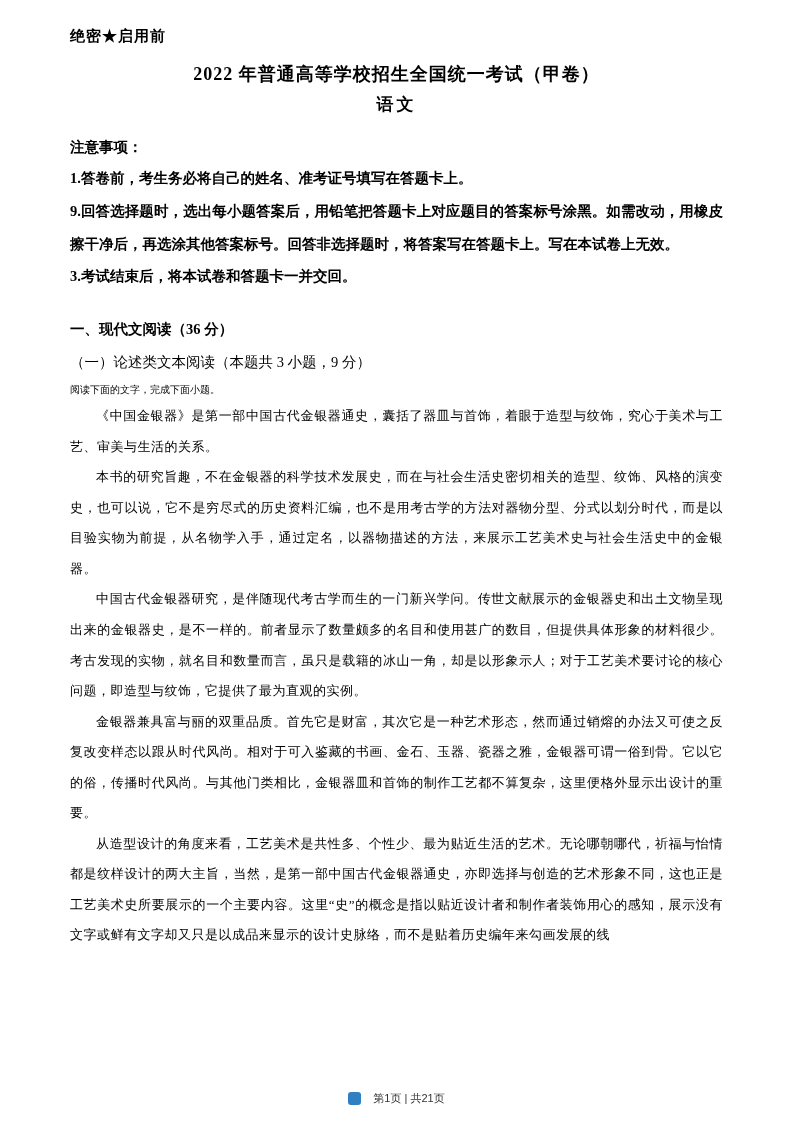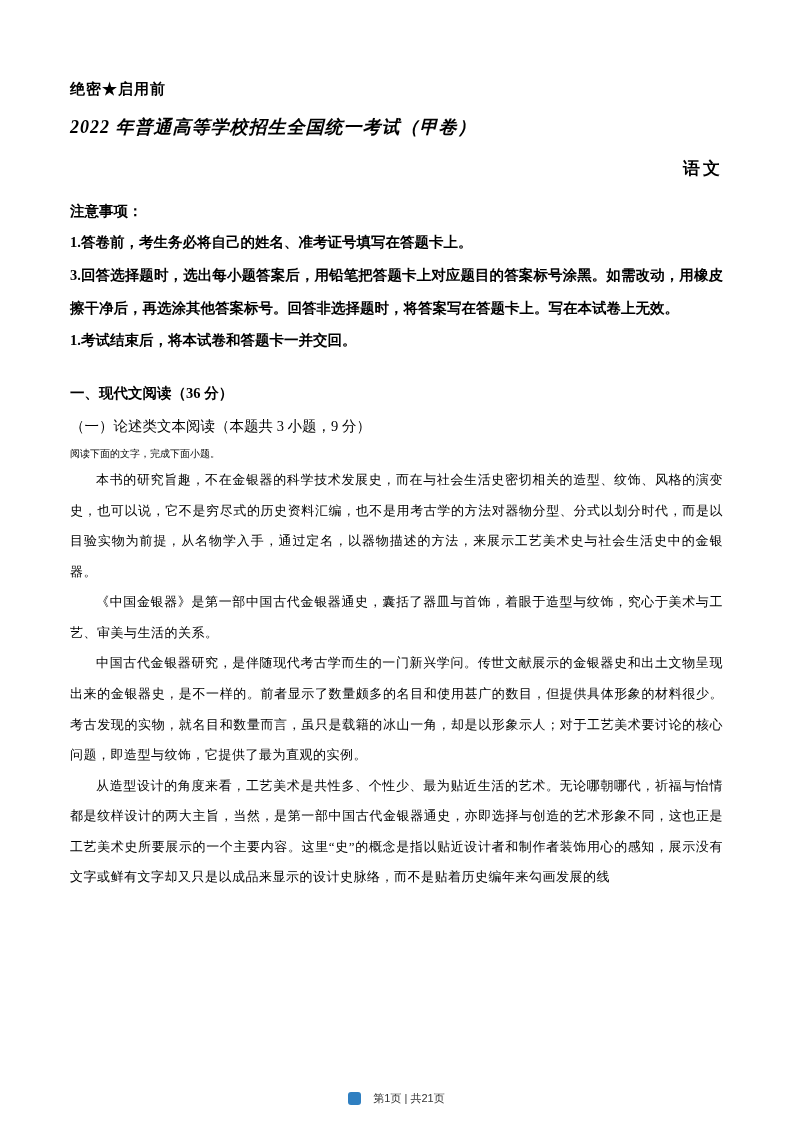--- a/index.html
+++ b/index.html
@@ -6,39 +6,39 @@
   html, body { background: #ffffff; }
   body {
     width: 793px;
     height: 1122px;
     position: relative;
     overflow: hidden;
     font-family: "Liberation Serif", "DejaVu Serif", serif;
     color: #000000;
   }
   .page {
-    padding: 80px 70px 0 70px;
+    padding: 27px 70px 0 70px;
   }
   .classification {
     font-weight: bold;
     font-size: 15px;
     letter-spacing: 1px;
   }
   .title {
+    text-align: center;
     font-weight: bold;
     font-size: 18px;
     margin-top: 16px;
     letter-spacing: 1px;
-    font-style: italic;
   }
   .subject {
-    text-align: right;
+    text-align: center;
     font-weight: bold;
     font-size: 17px;
-    margin-top: 18px;
+    margin-top: 7px;
     letter-spacing: 3px;
   }
   .notice-heading {
     font-weight: bold;
     font-size: 14.5px;
     margin-top: 16px;
     line-height: 2.1;
   }
   .notice-item {
     font-weight: bold;
@@ -99,34 +99,35 @@
   <div class="classification">绝密★启用前</div>
 
   <div class="title">2022 年普通高等学校招生全国统一考试（甲卷）</div>
 
   <div class="subject">语文</div>
 
   <div class="notice-heading">注意事项：</div>
 
   <div class="notice-item">1.答卷前，考生务必将自己的姓名、准考证号填写在答题卡上。</div>
 
-  <div class="notice-item">3.回答选择题时，选出每小题答案后，用铅笔把答题卡上对应题目的答案标号涂黑。如需改动，用橡皮擦干净后，再选涂其他答案标号。回答非选择题时，将答案写在答题卡上。写在本试卷上无效。</div>
+  <div class="notice-item">9.回答选择题时，选出每小题答案后，用铅笔把答题卡上对应题目的答案标号涂黑。如需改动，用橡皮擦干净后，再选涂其他答案标号。回答非选择题时，将答案写在答题卡上。写在本试卷上无效。</div>
 
-  <div class="notice-item">1.考试结束后，将本试卷和答题卡一并交回。</div>
+  <div class="notice-item">3.考试结束后，将本试卷和答题卡一并交回。</div>
 
   <div class="part-heading">一、现代文阅读（36 分）</div>
 
   <div class="sub-heading">（一）论述类文本阅读（本题共 3 小题，9 分）</div>
 
   <div class="instruction">阅读下面的文字，完成下面小题。</div>
 
   <div class="passage">
+    <p class="para">《中国金银器》是第一部中国古代金银器通史，囊括了器皿与首饰，着眼于造型与纹饰，究心于美术与工艺、审美与生活的关系。</p>
     <p class="para">本书的研究旨趣，不在金银器的科学技术发展史，而在与社会生活史密切相关的造型、纹饰、风格的演变史，也可以说，它不是穷尽式的历史资料汇编，也不是用考古学的方法对器物分型、分式以划分时代，而是以目验实物为前提，从名物学入手，通过定名，以器物描述的方法，来展示工艺美术史与社会生活史中的金银器。</p>
-    <p class="para">《中国金银器》是第一部中国古代金银器通史，囊括了器皿与首饰，着眼于造型与纹饰，究心于美术与工艺、审美与生活的关系。</p>
     <p class="para">中国古代金银器研究，是伴随现代考古学而生的一门新兴学问。传世文献展示的金银器史和出土文物呈现出来的金银器史，是不一样的。前者显示了数量颇多的名目和使用甚广的数目，但提供具体形象的材料很少。考古发现的实物，就名目和数量而言，虽只是载籍的冰山一角，却是以形象示人；对于工艺美术要讨论的核心问题，即造型与纹饰，它提供了最为直观的实例。</p>
+    <p class="para">金银器兼具富与丽的双重品质。首先它是财富，其次它是一种艺术形态，然而通过销熔的办法又可使之反复改变样态以跟从时代风尚。相对于可入鉴藏的书画、金石、玉器、瓷器之雅，金银器可谓一俗到骨。它以它的俗，传播时代风尚。与其他门类相比，金银器皿和首饰的制作工艺都不算复杂，这里便格外显示出设计的重要。</p>
     <p class="para">从造型设计的角度来看，工艺美术是共性多、个性少、最为贴近生活的艺术。无论哪朝哪代，祈福与怡情都是纹样设计的两大主旨，当然，是第一部中国古代金银器通史，亦即选择与创造的艺术形象不同，这也正是工艺美术史所要展示的一个主要内容。这里“史”的概念是指以贴近设计者和制作者装饰用心的感知，展示没有文字或鲜有文字却又只是以成品来显示的设计史脉络，而不是贴着历史编年来勾画发展的线</p>
   </div>
 
 </div>
 
 <div class="footer">
   <span class="footer-icon"></span>
   <span>第1页 | 共21页</span>
 </div>
 

